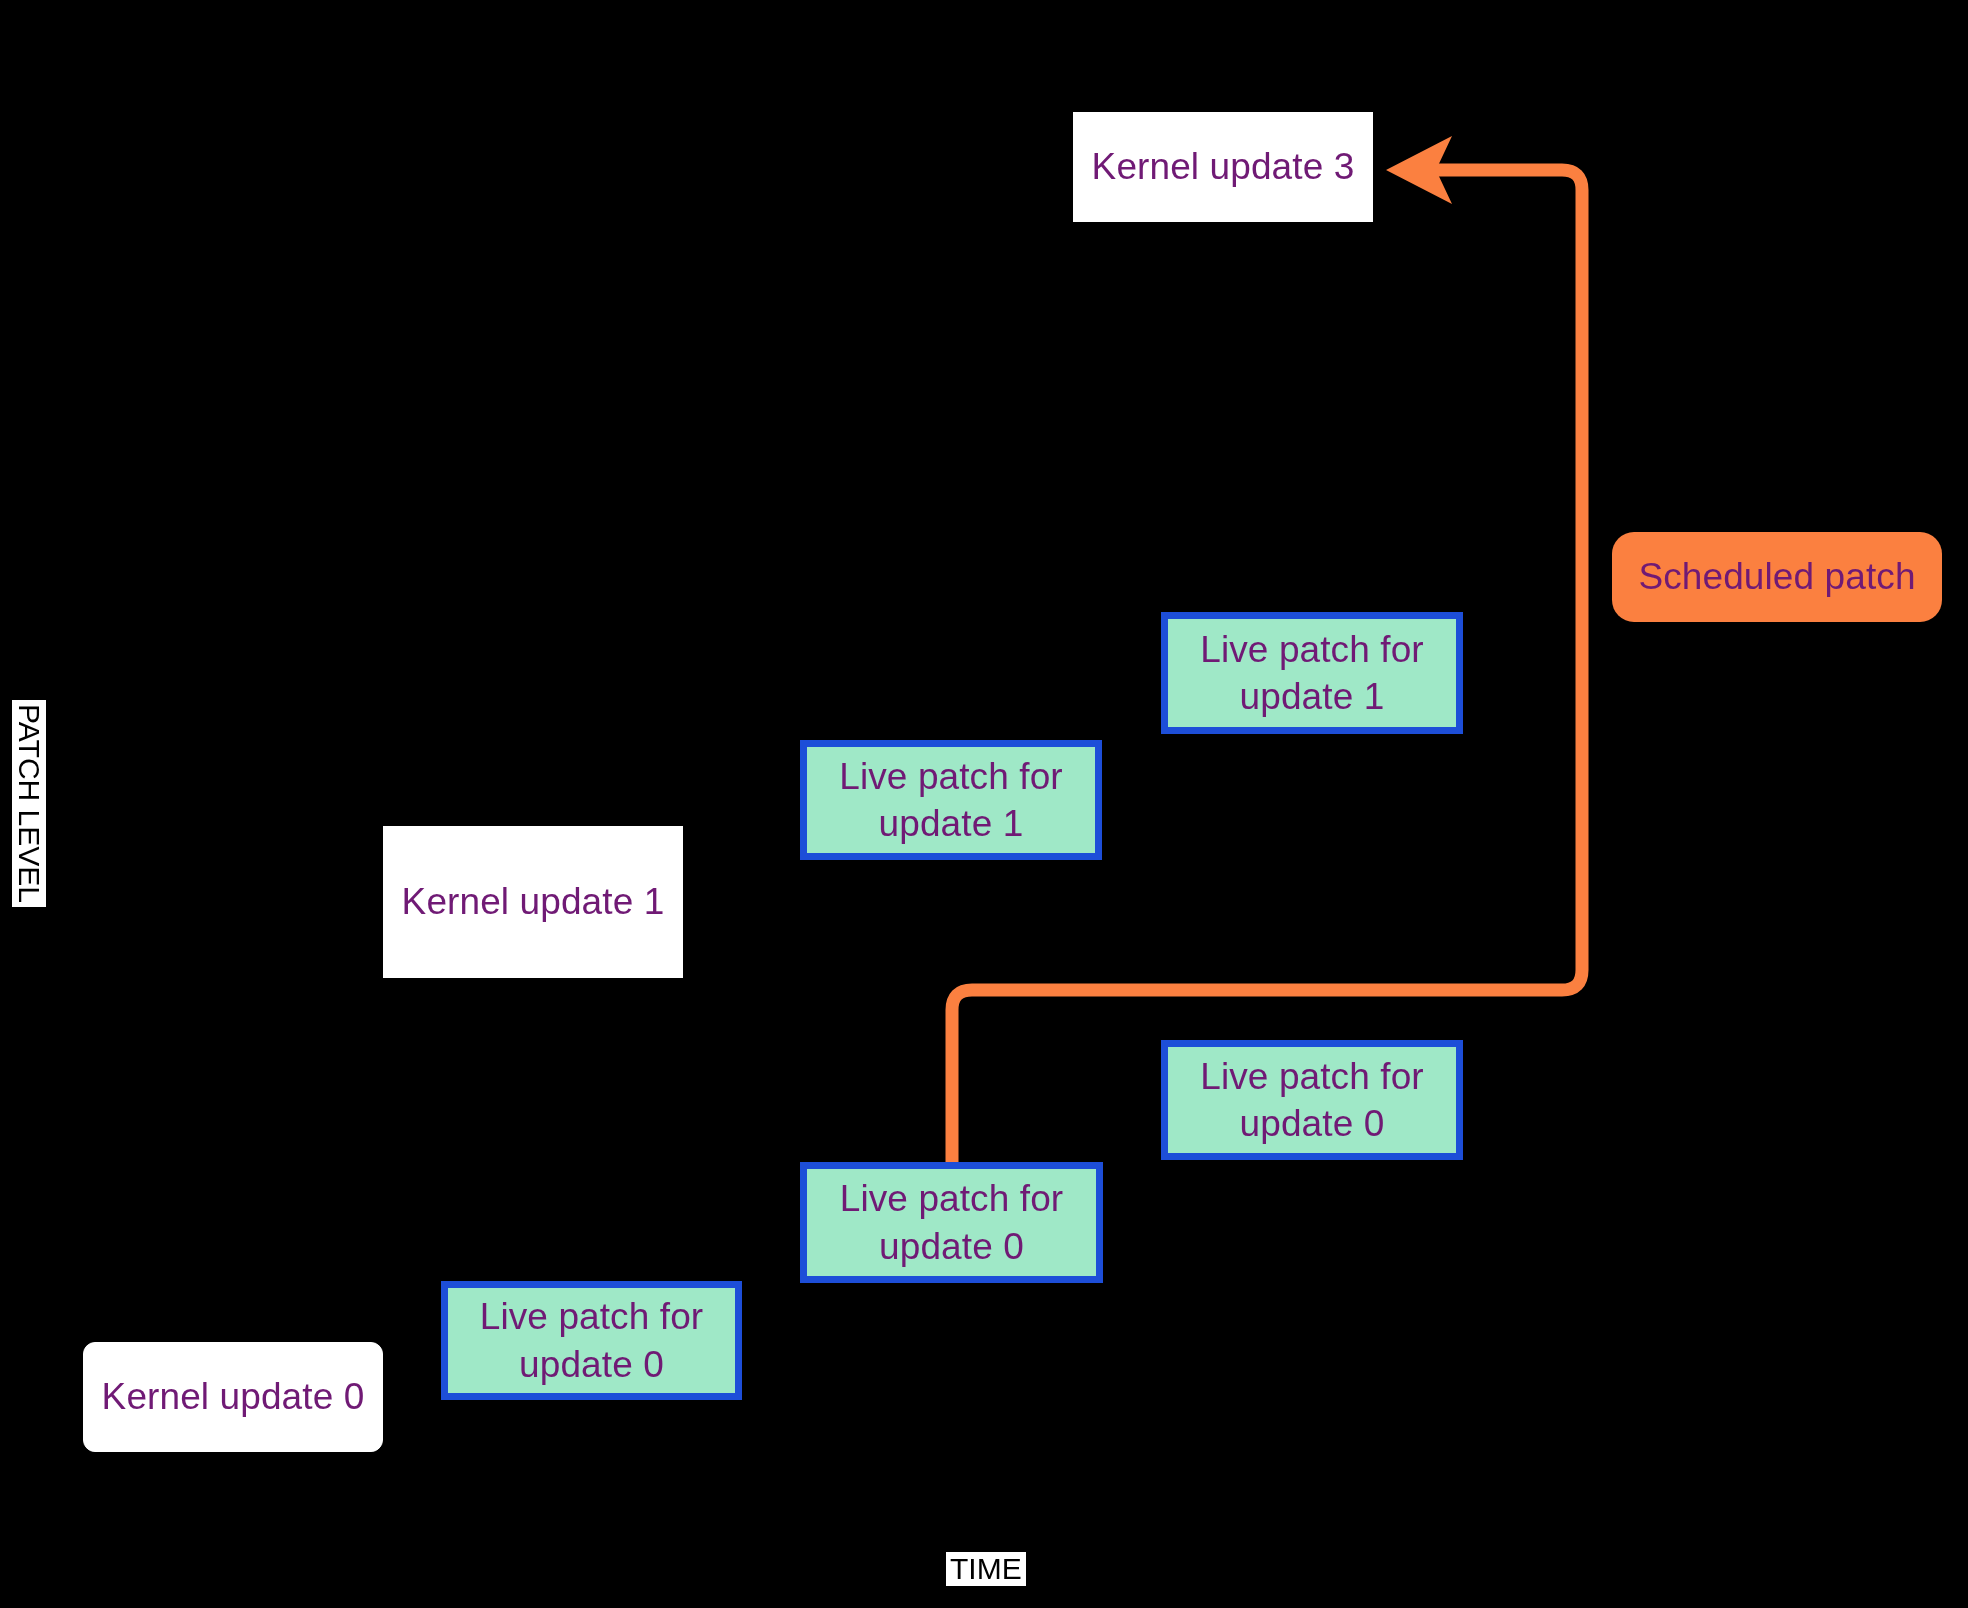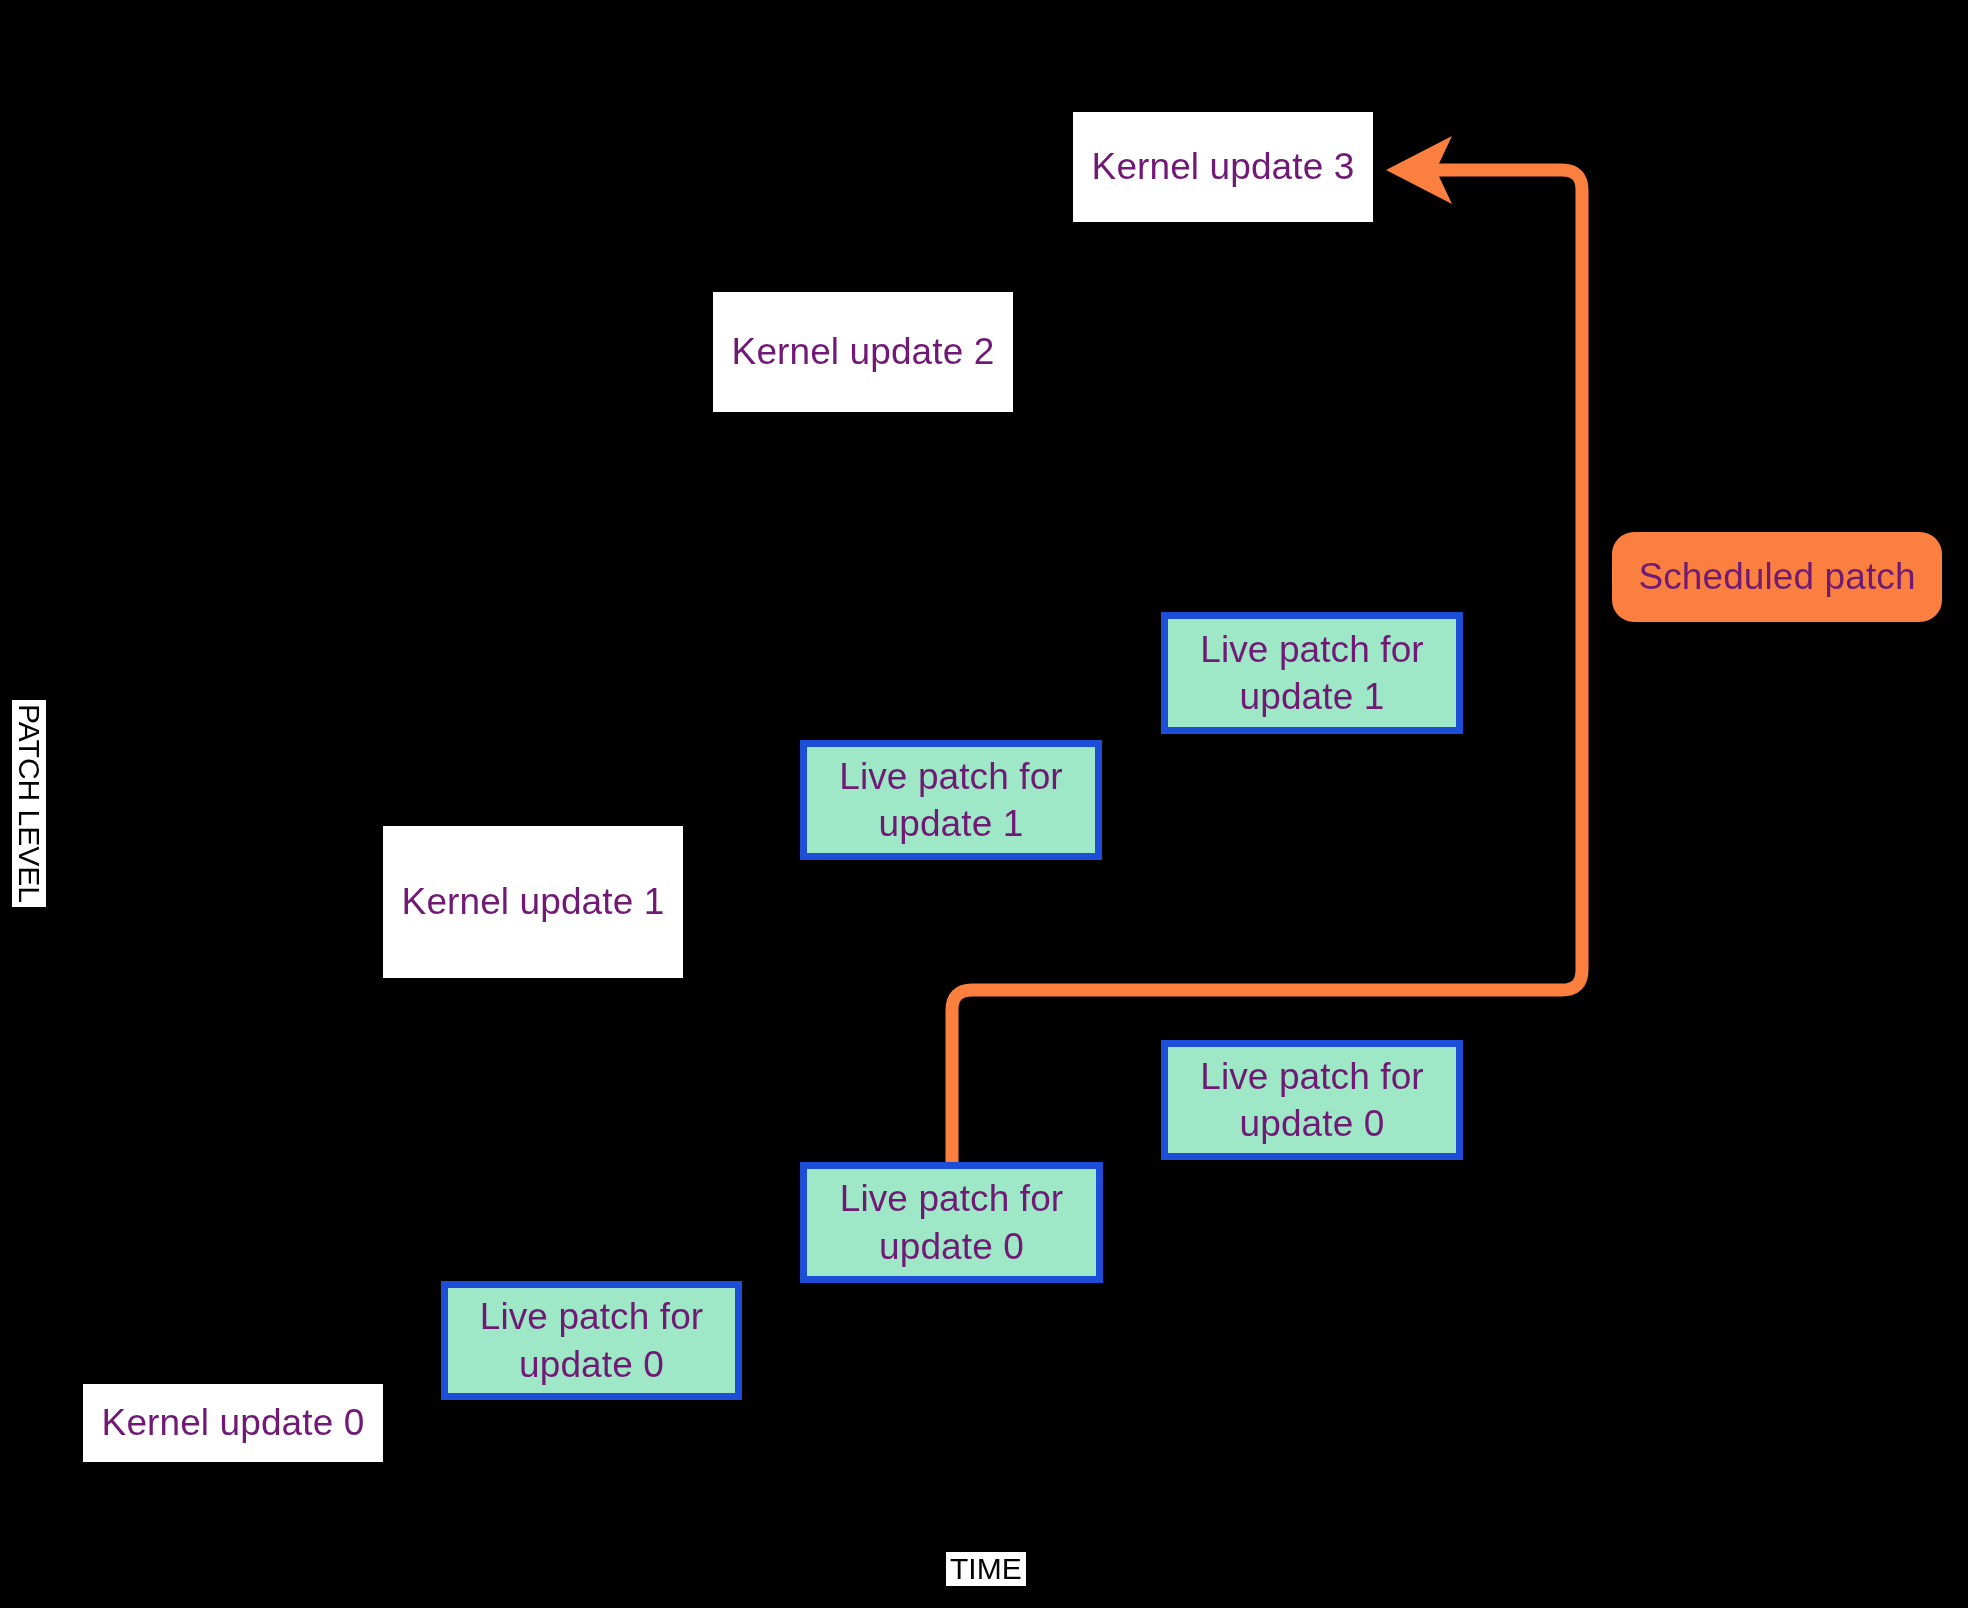--- a/index.html
+++ b/index.html
@@ -82,40 +82,39 @@
              L 1562 990
              Q 1582 990 1582 970
              L 1582 190
              Q 1582 170 1562 170
              L 1412 170" fill="none" stroke="#FB8040" stroke-width="13" stroke-linecap="butt" stroke-linejoin="round"></path>
     <polygon points="1386,170 1452,136 1436,170 1452,204" fill="#FB8040"></polygon>
   </svg>
 
   <div class="node kernel" style="left:1073px; top:112px; width:300px; height:110px;">Kernel update 3</div>
 
-  <div class="node kernel" style="left:713px; top:292px; width:300px; height:120px;">Kernel update 2</div>
 
   <div class="node reboot" style="left:1612px; top:532px; width:330px; height:90px;">Scheduled patch</div>
 
   <div class="node patch" style="left:1161px; top:612px; width:302px; height:122px;">Live patch for
 update 1</div>
 
   <div class="node patch" style="left:800px; top:740px; width:302px; height:120px;">Live patch for
 update 1</div>
 
   <div class="node kernel" style="left:383px; top:826px; width:300px; height:152px;">Kernel update 1</div>
 
   <div class="node patch" style="left:1161px; top:1040px; width:302px; height:120px;">Live patch for
 update 0</div>
 
   <div class="node patch" style="left:800px; top:1162px; width:303px; height:121px;">Live patch for
 update 0</div>
 
   <div class="node patch" style="left:441px; top:1281px; width:301px; height:119px;">Live patch for
 update 0</div>
 
-  <div class="node kernel" style="left:83px; top:1384px; width:300px; height:78px;">Kernel update 0</div>
+  <div class="node kernel" style="left:83px; top:1342px; width:300px; height:110px;border-radius:12px;">Kernel update 0</div>
 
   <div class="axis-label" id="patch-level-label">PATCH LEVEL</div>
 
   <div class="axis-label" id="time-label">TIME</div>
 
 </div>
 
 </body></html>

